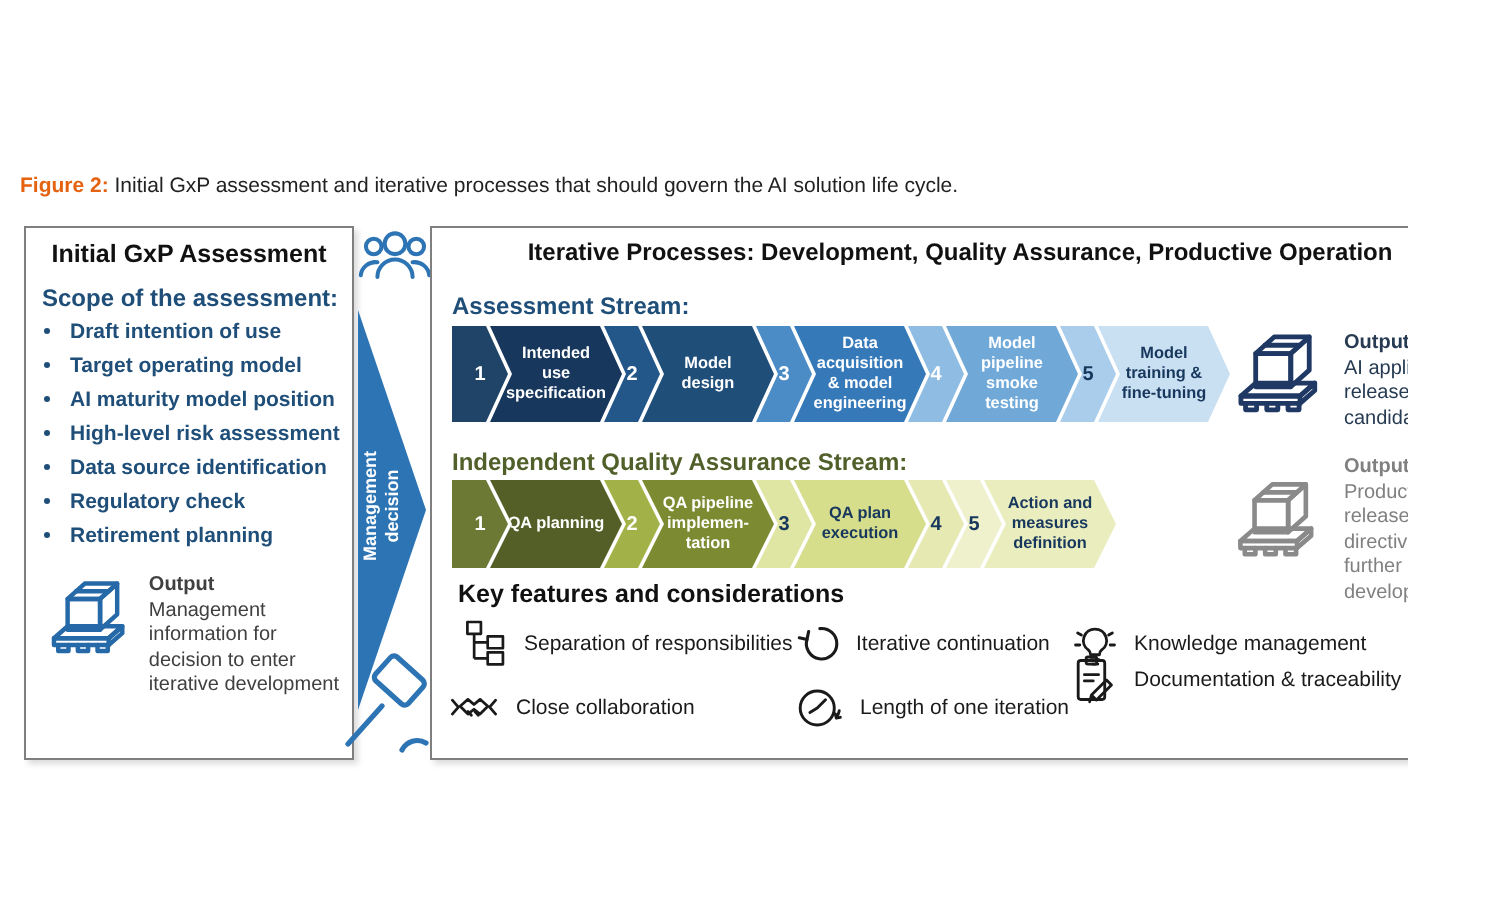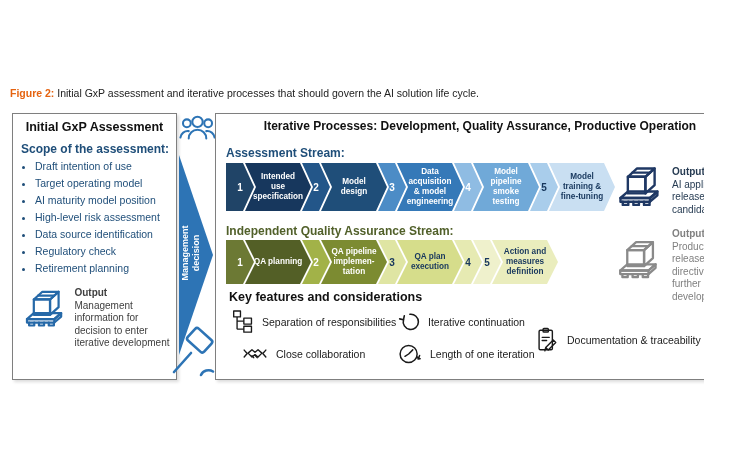--- a/index.html
+++ b/index.html
@@ -13,21 +13,21 @@
   .caption .figtext{color:#222;}
 
   
   .panel{border:1.4px solid #7F7F7F;background:#fff;box-shadow:2px 2px 3px rgba(0,0,0,0.14);}
   .left-panel{left:12px;top:113px;width:163px;height:265px;}
   .right-panel{left:215px;top:113px;width:528px;height:265px;}
 
   .panel-title{position:absolute;left:0;right:0;text-align:center;font-weight:700;font-size:12.5px;color:#111;}
   .scope-heading{position:absolute;left:8px;top:28px;font-weight:700;font-size:12px;color:#1F4E79;}
   .scope-list{position:absolute;left:8px;top:46px;margin:0;padding:0 0 0 14px;width:145px;
-              font-size:10.5px;color:#1F4E79;}
+              font-size:10.5px;color:#1F4E79;font-weight:bold;}
   .scope-list li{margin-bottom:5px;}
 
   .output-block{display:flex;gap:9px;align-items:flex-start;}
   .out-text{font-size:10px;line-height:1.25;}
   .out-text .out-head{font-weight:700;}
 
   
   .mgmt-arrow{left:179px;top:155px;width:34px;height:200px;background:#2D74B5;
               clip-path:polygon(0 0,100% 50%,0 100%);}
   .mgmt-label{left:156px;top:238px;width:70px;height:30px;display:flex;align-items:center;justify-content:center;
@@ -194,21 +194,31 @@
     </div>
     <div class="feature" style="left:182px;top:194px;">
       <svg class="ficon" width="22" height="22" viewBox="0 0 24 24">
         <g fill="none" stroke="currentColor" stroke-width="1.7" stroke-linecap="round">
           <path d="M6,9.5 A8.3,8.3 0 1 0 13,3.6"></path>
           <path d="M6,9.5 L1.8,8.6 M6,9.5 L6.9,5.2"></path>
         </g>
       </svg>
       <span>Iterative continuation</span>
     </div>
-    <div class="feature" style="left:26px;top:226px;">
+    <div class="feature" style="left:320px;top:194px;">
+      <svg class="ficon" width="23" height="25" viewBox="0 0 26 28">
+        <g fill="none" stroke="currentColor" stroke-width="1.6" stroke-linecap="round" stroke-linejoin="round">
+          <path d="M13,5 a6.5,6.5 0 0 1 3.8,11.8 c-0.9,0.7 -1.3,1.7 -1.3,2.7 h-5 c0,-1 -0.4,-2 -1.3,-2.7 A6.5,6.5 0 0 1 13,5 Z"></path>
+          <path d="M10.8,22.3 h4.4 M11.4,24.8 h3.2"></path>
+          <path d="M3.2,7.2 l2.1,1.2 M22.8,7.2 l-2.1,1.2 M2,14 h2.4 M24,14 h-2.4"></path>
+        </g>
+      </svg>
+      <span>Knowledge management</span>
+    </div>
+    <div class="feature" style="left:8px;top:226px;">
       <svg class="ficon" width="26" height="20" viewBox="0 0 30 22">
         <g fill="none" stroke="currentColor" stroke-width="1.6" stroke-linecap="round" stroke-linejoin="round">
           <path d="M2.5,6.5 L6,10.5 L2.5,14.5"></path>
           <path d="M27.5,6.5 L24,10.5 L27.5,14.5"></path>
           <path d="M7,10 l4.5,-4 3.5,3 3.5,-3 4.5,4 -4.5,4.5 -3.5,-2.8 -3.5,2.8 Z"></path>
           <path d="M11.5,13 l2,2.2 M15.5,13 l2,2.2"></path>
         </g>
       </svg>
       <span>Close collaboration</span>
     </div>

